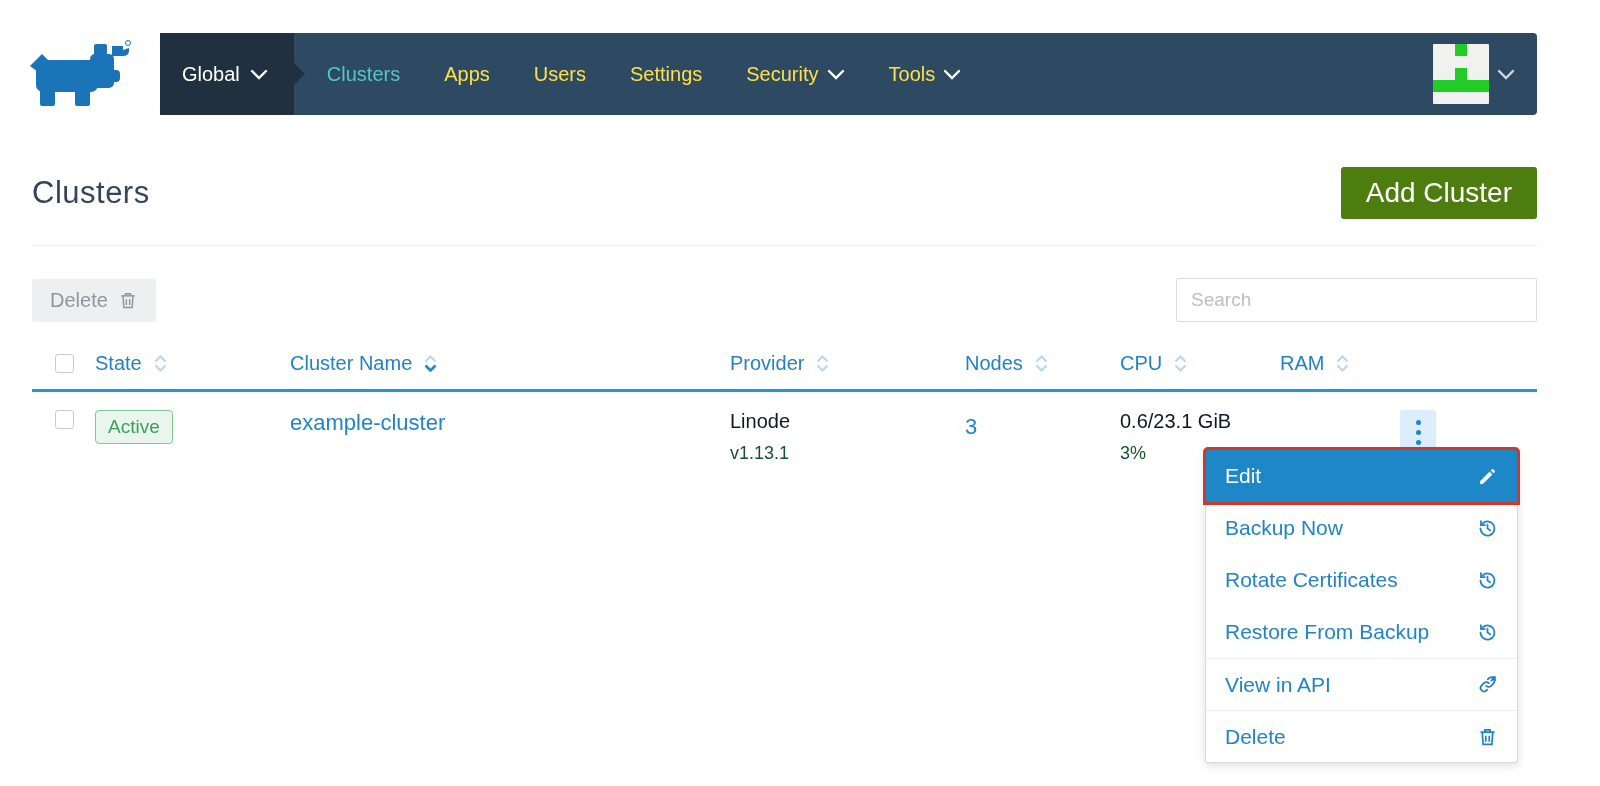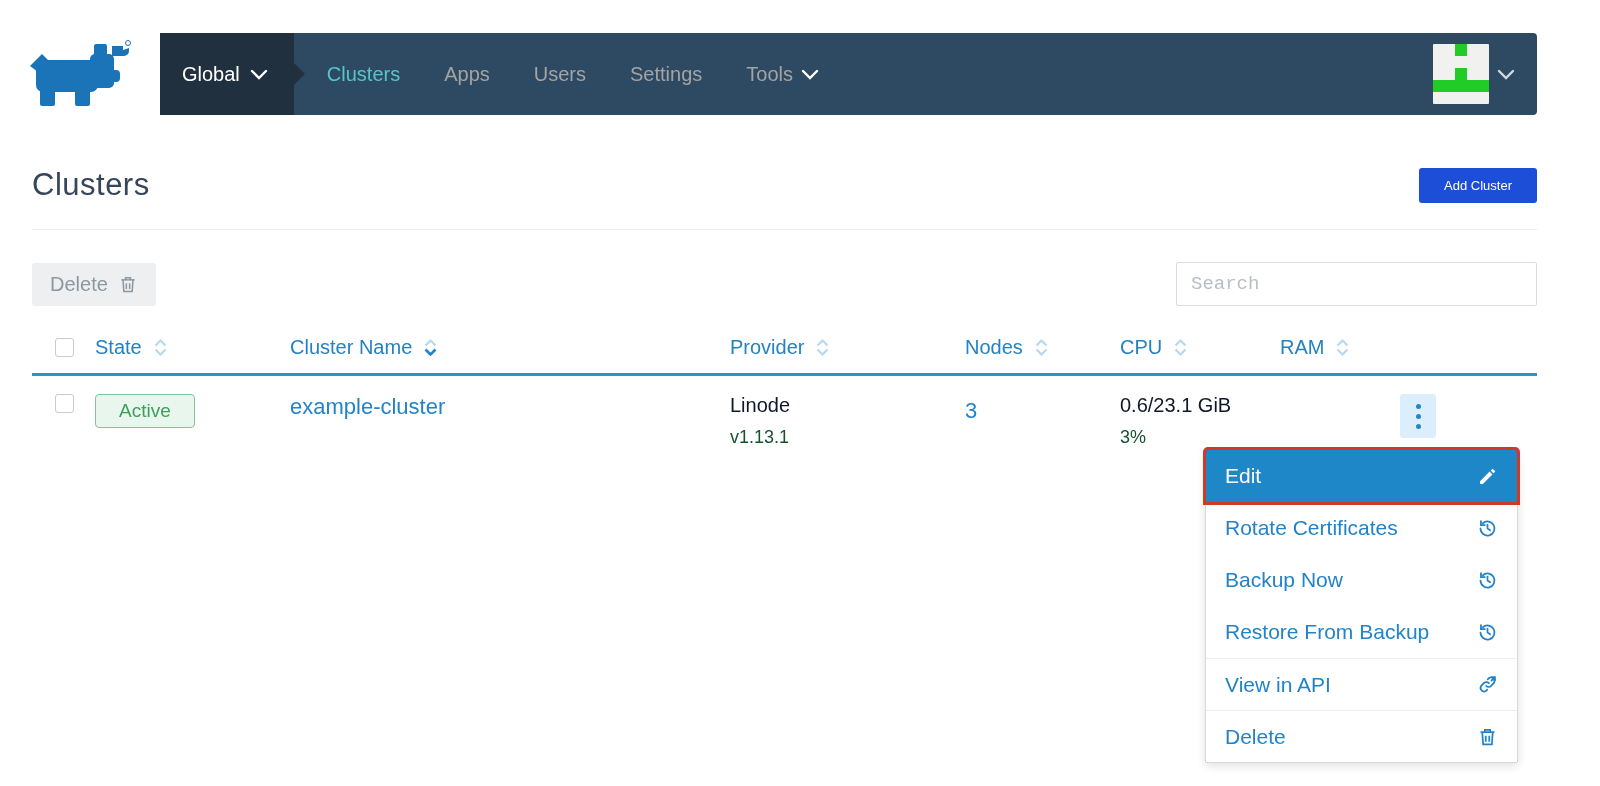--- a/index.html
+++ b/index.html
@@ -10,63 +10,63 @@
   
   .topbar { display:flex; align-items:flex-start; padding-top:33px; }
   .logo-box { width:160px; height:82px; display:flex; align-items:center; justify-content:center; }
   .navbar { position:relative; flex:1; height:82px; margin-right:63px; background:#2e4a63;
             border-radius:0 4px 4px 0; display:flex; align-items:stretch; color:#fff; }
   .env-block { background:#20303f; display:flex; align-items:center; gap:10px;
                padding:0 26px 0 22px; font-size:20px; cursor:pointer; }
   .env-arrow { align-self:center; width:0; height:0; border-top:11px solid transparent;
                border-bottom:11px solid transparent; border-left:11px solid #20303f; }
   .nav-item { display:flex; align-items:center; gap:8px; padding:0 22px; font-size:20px;
-              color:#a3a3a3; text-decoration:none; cursor:pointer; }
+              color:#fde047; text-decoration:none; cursor:pointer; }
   .nav-item.active { color:#56c5cb; }
   .nav-right { margin-left:auto; display:flex; align-items:center; gap:8px; padding-right:22px; }
   .avatar { width:56px; height:60px; background:#f1f1ef; display:grid;
             grid-template-columns:repeat(5,1fr); grid-template-rows:repeat(5,1fr); border-radius:1px; }
   .avatar .g { background:#21cc27; }
   .chev { width:18px; height:11px; }
 
   
   main { padding:0 63px 0 32px; }
   .title-row { display:flex; align-items:center; justify-content:space-between;
                margin-top:52px; }
   h1 { font-size:31px; font-weight:400; color:#36455c; letter-spacing:0.5px; }
-  .btn-primary { background:#1d4ed8; color:#fff; border:none; border-radius:3px;
-                 font-size:13px; padding:10px 25px; cursor:pointer;
+  .btn-primary { background:#4d7c0f; color:#fff; border:none; border-radius:3px;
+                 font-size:28px; padding:10px 25px; cursor:pointer;
                  font-family:"Liberation Sans", sans-serif; }
   .divider { border:none; border-top:1px solid #ececec; margin-top:26px; }
 
   .toolbar { display:flex; align-items:center; justify-content:space-between; margin-top:32px; }
   .btn-disabled { background:#edeff1; color:#8d97a2; border:none; border-radius:3px;
                   font-size:20px; padding:10px 18px; display:flex; align-items:center; gap:10px;
                   cursor:default; font-family:"Liberation Sans", sans-serif; }
   .btn-disabled svg { width:20px; height:22px; }
   .search { width:361px; height:44px; border:1px solid #dadde0; border-radius:2px;
             font-size:19px; padding:0 14px; color:#be185d; outline:none;
-            font-family:Liberation Mono, monospace; }
+            font-family:Liberation Sans, sans-serif; }
   .search::placeholder { color:#b9bfc7; }
 
   
   .grid { display:grid; grid-template-columns:40px 195px 440px 235px 155px 160px 170px 1fr;
           align-items:center; padding-left:23px; }
   .thead { border-bottom:3px solid #2196d3; padding-bottom:14px; margin-top:30px; }
   .th { display:flex; align-items:center; gap:12px; font-size:20px; color:#2482c2; }
   .sort { display:flex; flex-direction:column; gap:1px; }
   .sort svg { width:13px; height:8px; stroke:#b5d8ee; }
   .sort svg.on { stroke:#1e88c5; }
   .checkbox { width:19px; height:19px; border:1px solid #c6ccd4; border-radius:3px;
               background:#fff; cursor:pointer; }
   .trow { padding-top:18px; padding-bottom:18px; align-items:flex-start; }
   .cell-main { font-size:20px; color:#0f172a; }
   .cell-sub { font-size:18px; color:#14532d; margin-top:10px; }
   .badge { display:inline-block; background:#e9f6ee; border:1px solid #7fc694; color:#3da05a;
-           font-size:19px; padding:5px 23px; border-radius:4px; }
+           font-size:19px; padding:5px 12px; border-radius:4px; }
   .link { color:#2383c8; font-size:22px; text-decoration:none; cursor:pointer; }
   .nodes-link { font-size:22px; margin-top:4px; display:inline-block; }
   .row-actions { justify-self:end; margin-right:14px; }
   .dots-btn { width:36px; height:44px; background:#dceefb; border:none; border-radius:3px;
               display:flex; flex-direction:column; align-items:center; justify-content:center;
               gap:5px; cursor:pointer; }
   .dots-btn i { width:5px; height:5px; border-radius:50%; background:#1e88c5; }
 
   
   .context-menu { position:absolute; left:1205px; top:449px; width:313px; background:#000000;
@@ -116,20 +116,26 @@
       <a class="nav-item">
         <span>Apps</span>
       </a>
       <a class="nav-item">
         <span>Users</span>
       </a>
       <a class="nav-item">
         <span>Settings</span>
       </a>
       <a class="nav-item">
+        <span>Security</span>
+        <svg class="chev" width="15" height="9" viewBox="0 0 18 11">
+          <polyline points="2,2 9,9 16,2" fill="none" stroke="#fff" stroke-width="2.4" stroke-linecap="round"></polyline>
+        </svg>
+      </a>
+      <a class="nav-item">
         <span>Tools</span>
         <svg class="chev" width="15" height="9" viewBox="0 0 18 11">
           <polyline points="2,2 9,9 16,2" fill="none" stroke="#fff" stroke-width="2.4" stroke-linecap="round"></polyline>
         </svg>
       </a>
 
       <div class="nav-right">
         <div class="avatar">
           <i></i>
             <i></i>
@@ -283,29 +289,29 @@
   </main>
 
   <div class="context-menu">
     <div class="menu-item highlight">
       <span>Edit</span>
       <svg viewBox="0 0 24 24" fill="#fff">
         <path d="M3.5 17.3V20.5h3.2L17.6 9.6l-3.2-3.2L3.5 17.3zM20.4 6.8c.35-.35.35-.9 0-1.25l-1.95-1.95c-.35-.35-.9-.35-1.25 0l-1.6 1.6 3.2 3.2 1.6-1.6z"></path>
       </svg>
     </div>
     <div class="menu-item">
-      <span>Rotate Certificates</span>
+      <span>Backup Now</span>
       <svg viewBox="0 0 24 24" fill="none" stroke="#2383c8" stroke-width="2" stroke-linecap="round">
         <path d="M4 12a8 8 0 1 0 2.5-5.8"></path>
           <path d="M4.5 3.5V8h4.5"></path>
           <path d="M12 7.5V12l3 2"></path>
       </svg>
     </div>
     <div class="menu-item">
-      <span>Backup Now</span>
+      <span>Rotate Certificates</span>
       <svg viewBox="0 0 24 24" fill="none" stroke="#2383c8" stroke-width="2" stroke-linecap="round">
         <path d="M4 12a8 8 0 1 0 2.5-5.8"></path>
           <path d="M4.5 3.5V8h4.5"></path>
           <path d="M12 7.5V12l3 2"></path>
       </svg>
     </div>
     <div class="menu-item">
       <span>Restore From Backup</span>
       <svg viewBox="0 0 24 24" fill="none" stroke="#2383c8" stroke-width="2" stroke-linecap="round">
         <path d="M4 12a8 8 0 1 0 2.5-5.8"></path>

